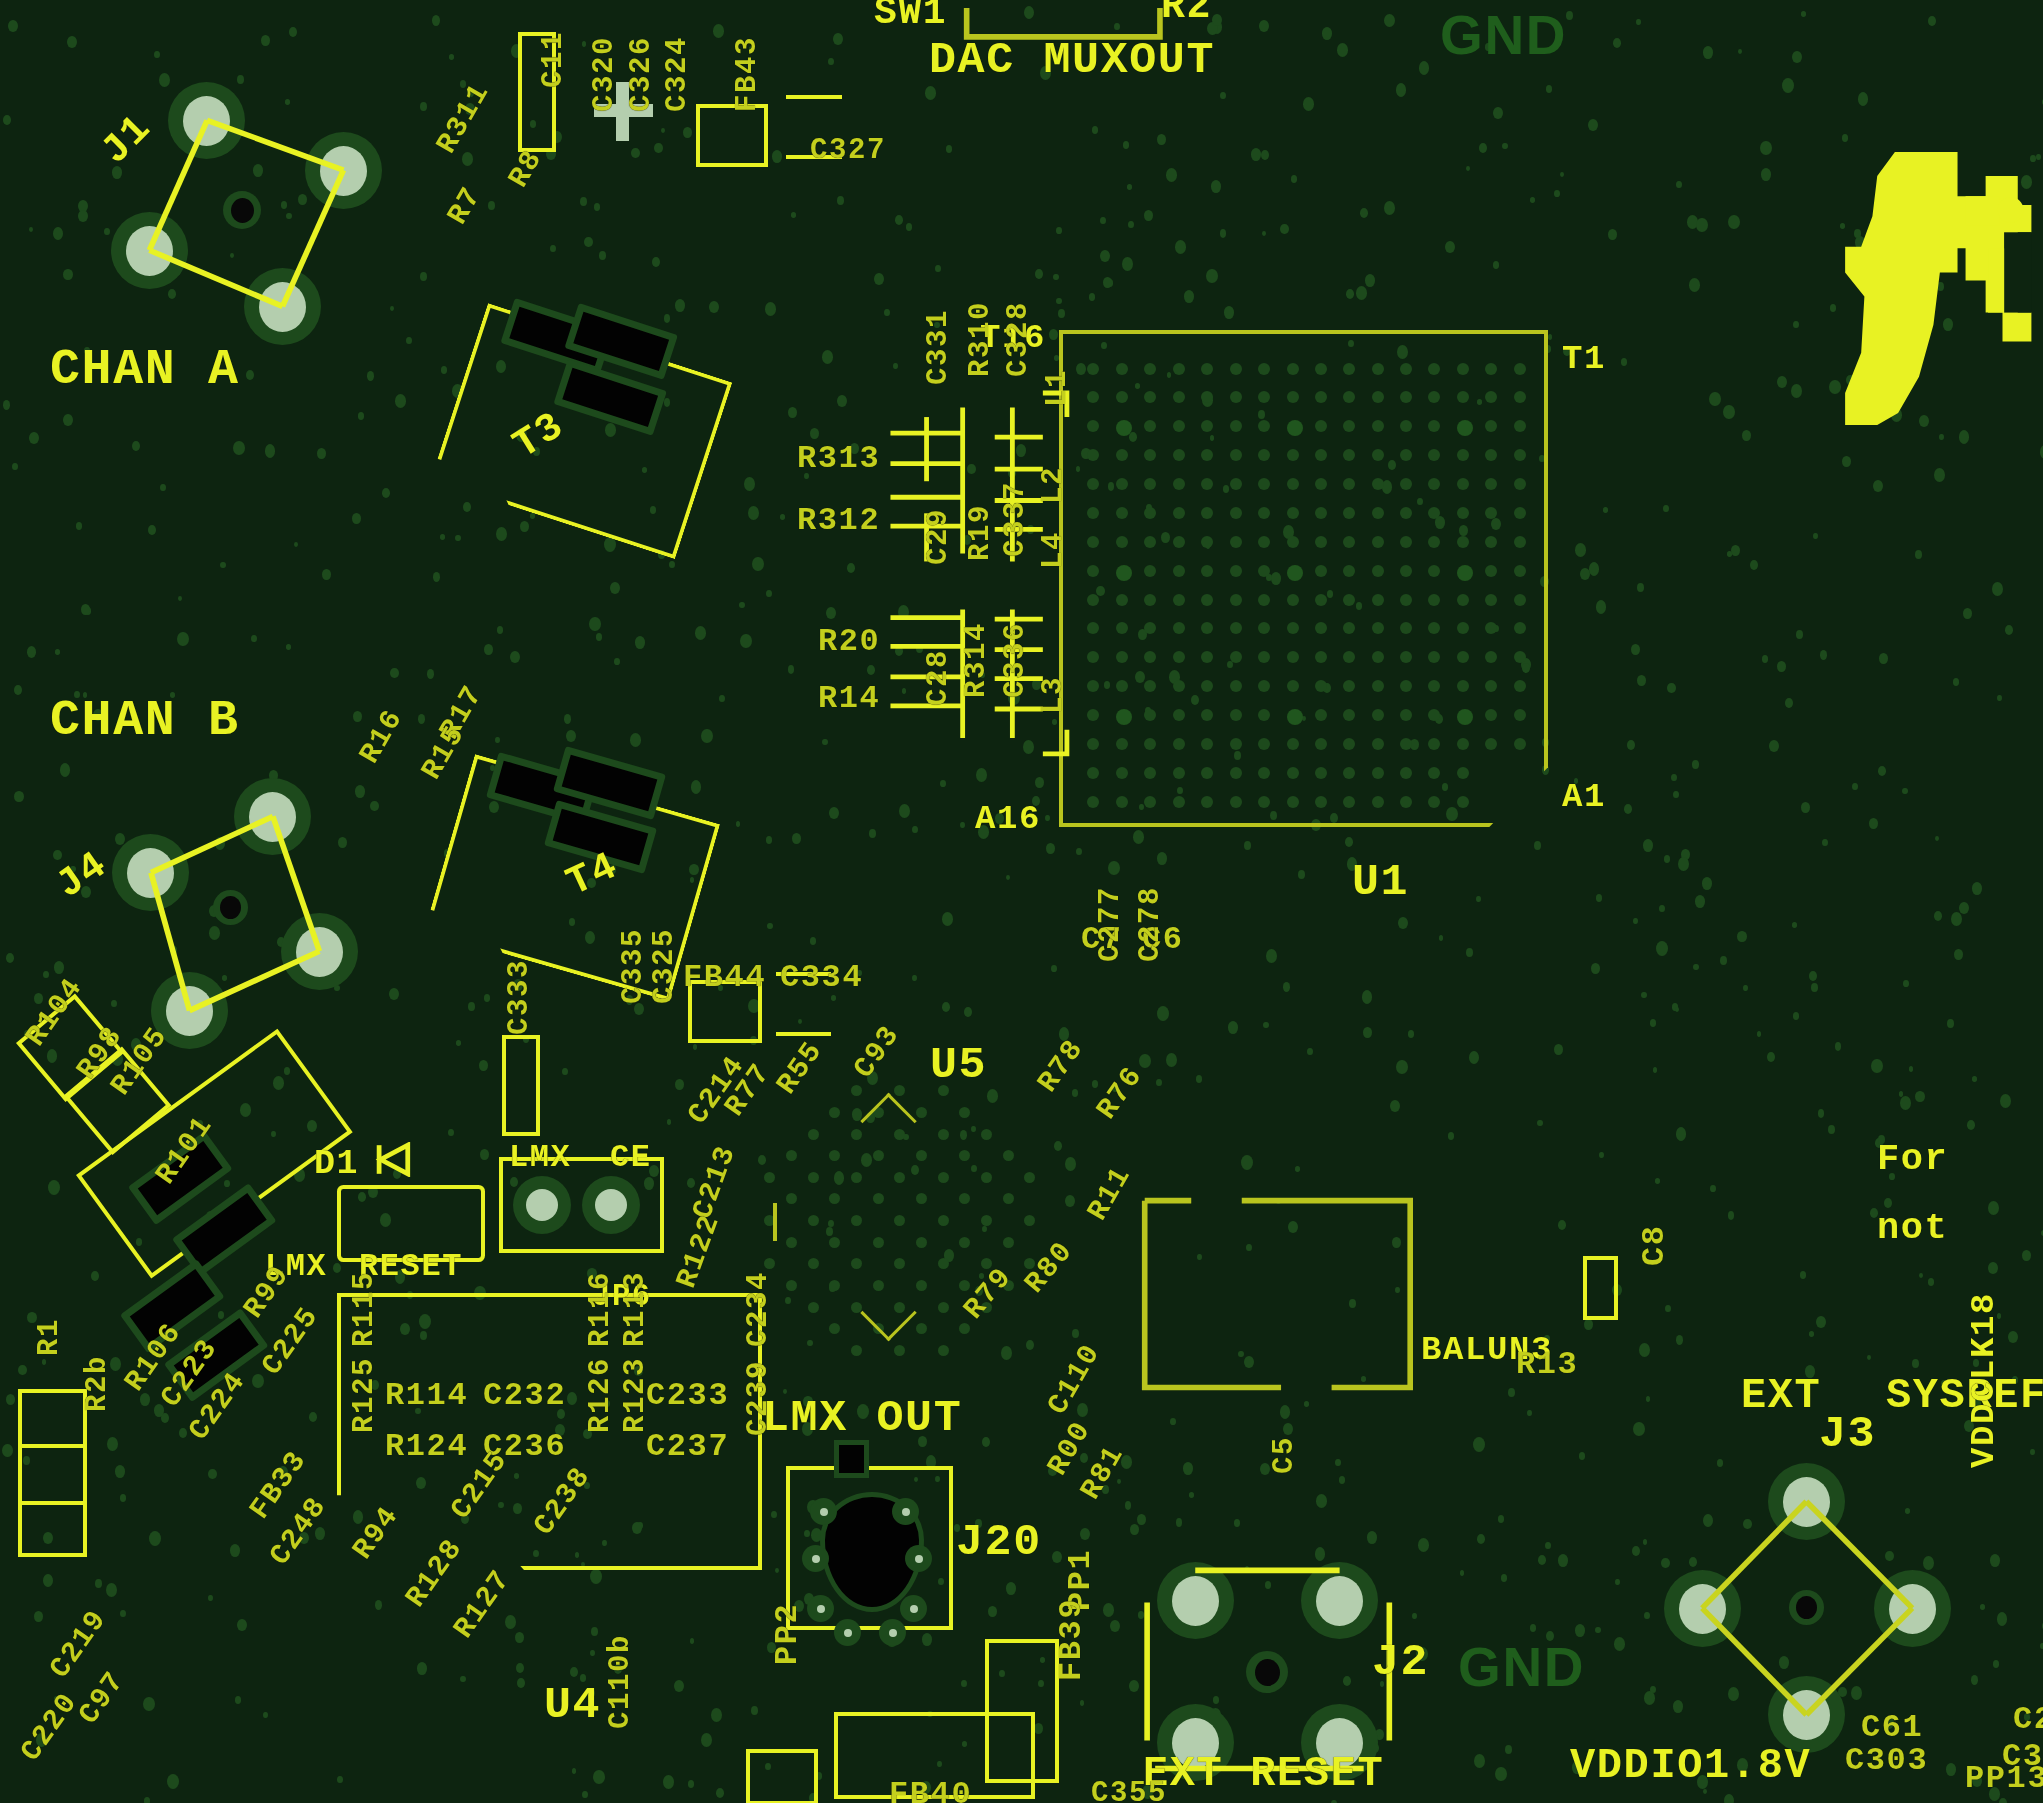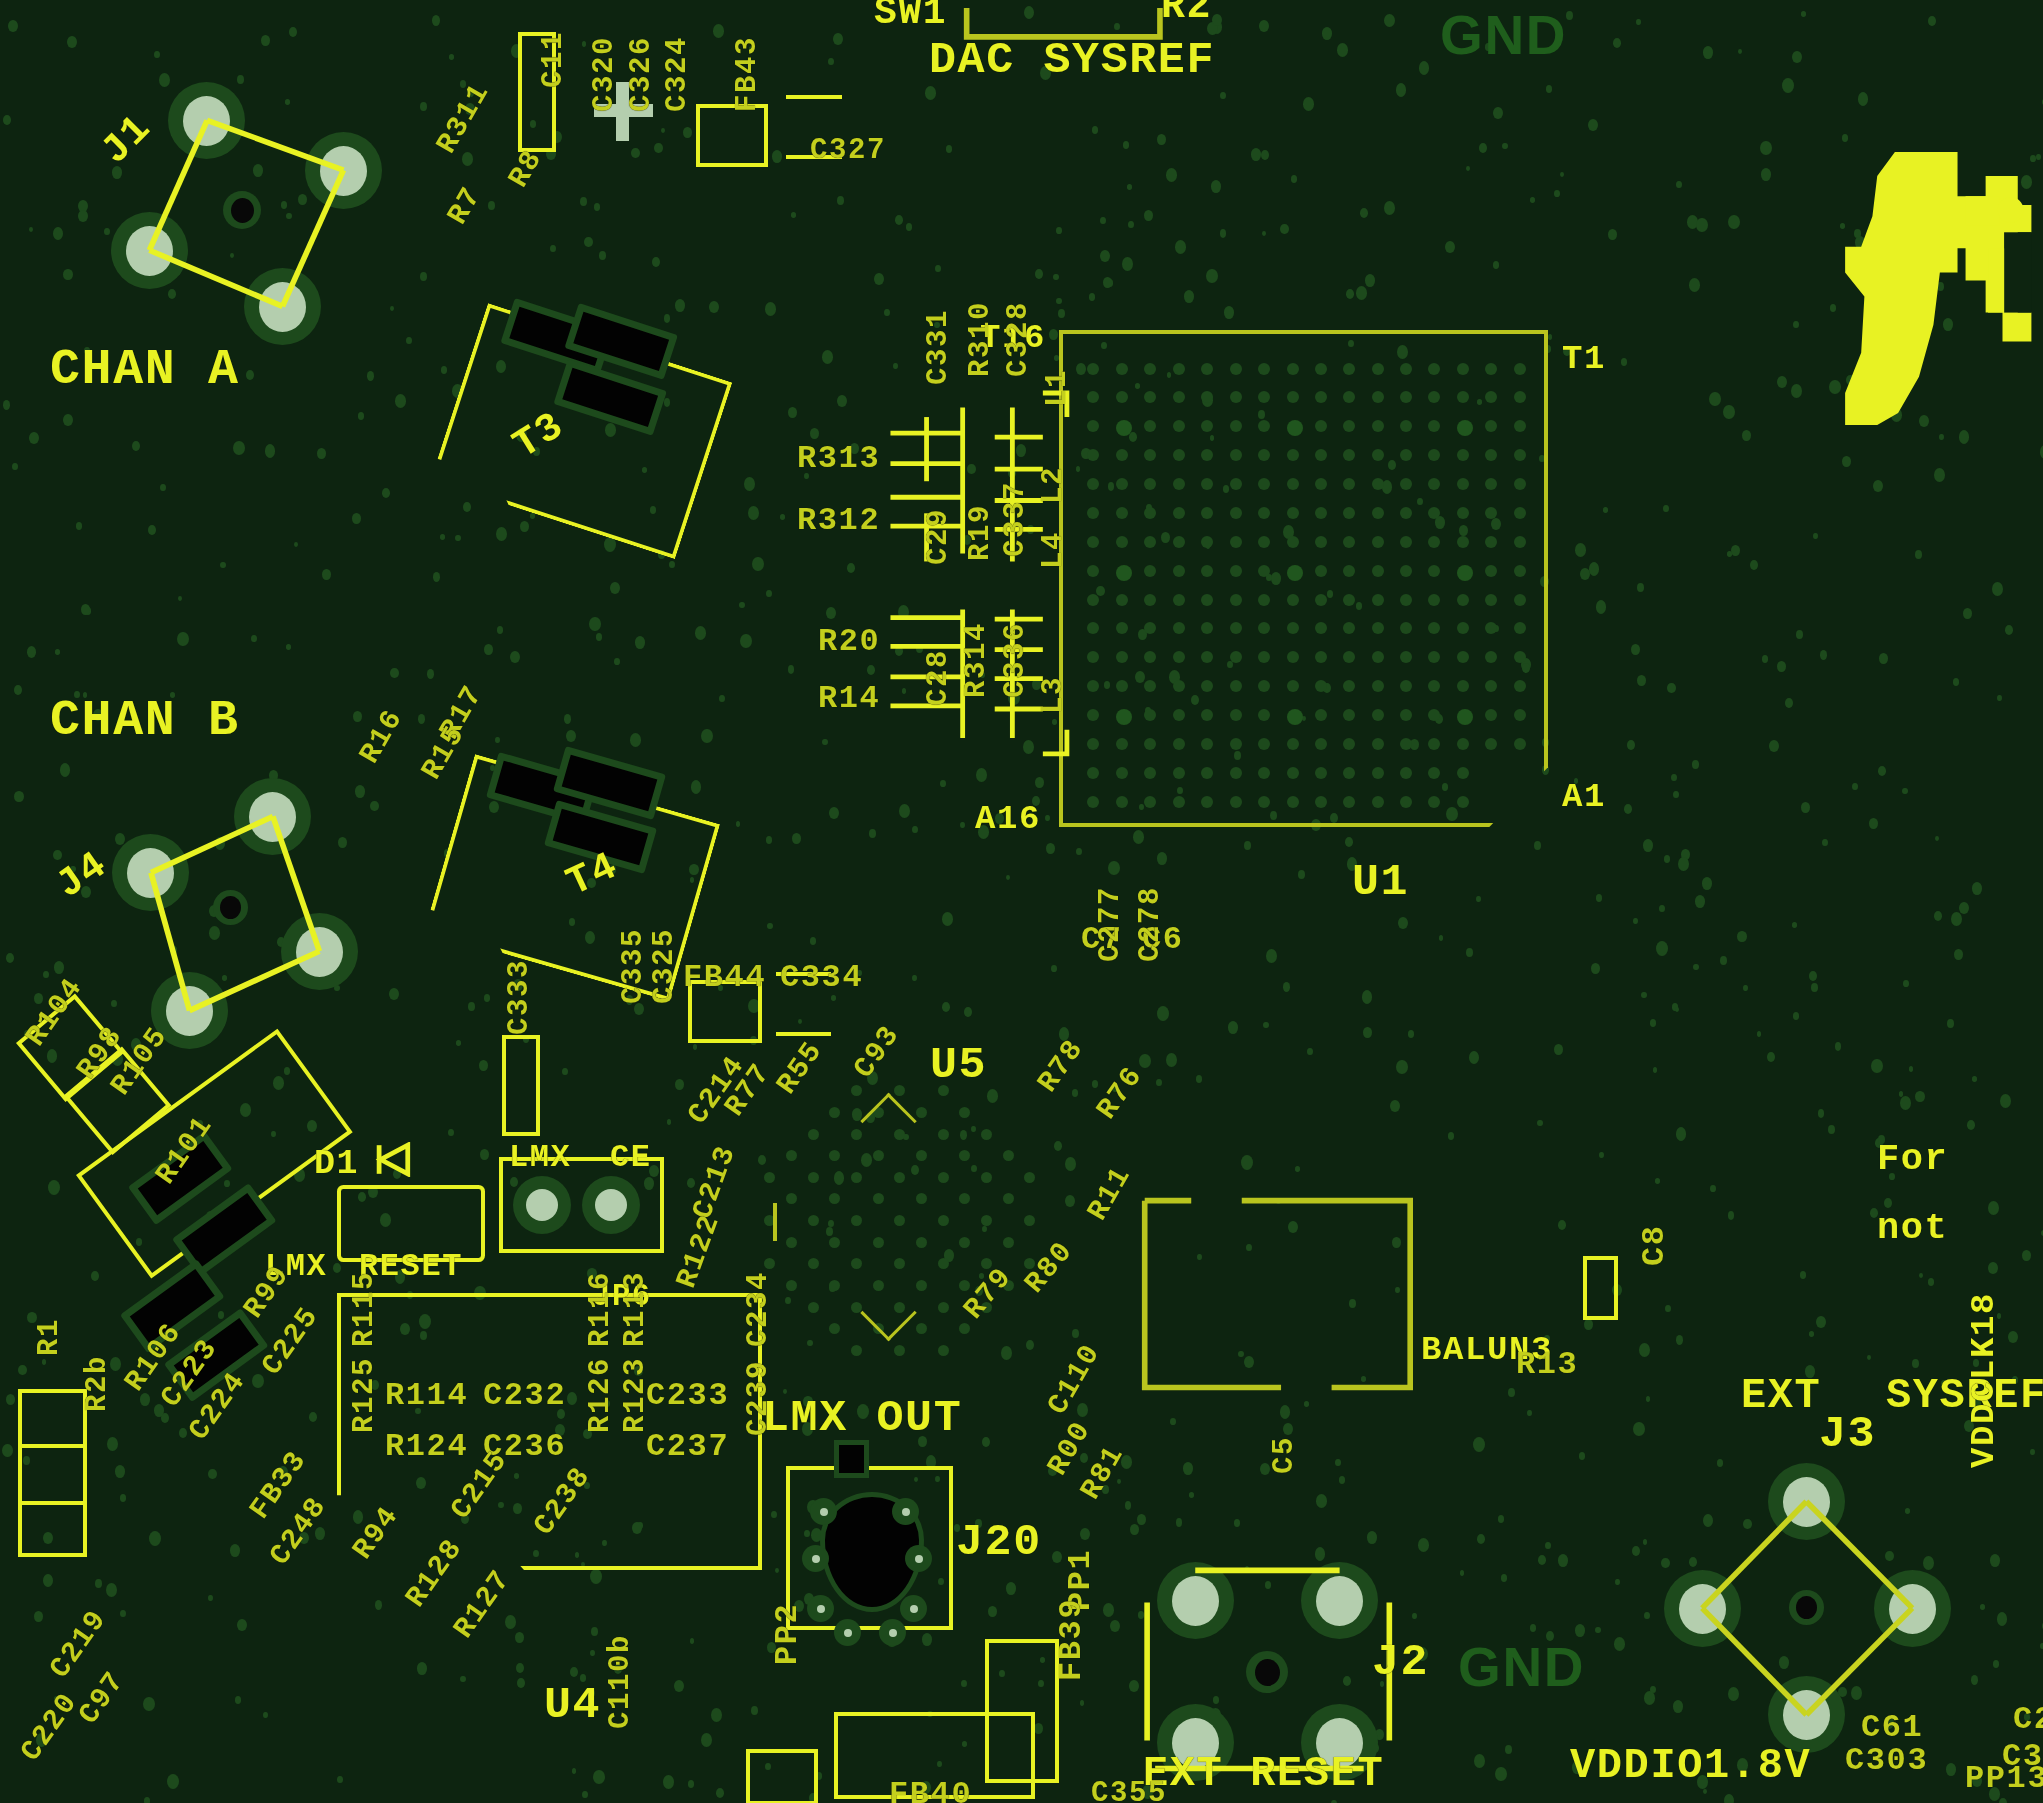--- a/index.html
+++ b/index.html
@@ -1522,21 +1522,21 @@
 
   <div class="box" style="left:834px;top:1712px;width:201px;height:87px;"></div>
   <div class="box" style="left:985px;top:1639px;width:74px;height:144px;"></div>
   <div class="box" style="left:746px;top:1749px;width:72px;height:56px;"></div>
 
   <div id="txt-net">
       <div class="gnd" style="left:1440px;top:8px;font-size:55px;">GND</div>
       <div class="gnd" style="left:1458px;top:1640px;font-size:55px;">GND</div>
     </div>
   <div id="txt-fn">
-      <div class="silk" style="left:929px;top:38px;font-size:45px;">DAC SYSREF</div>
+      <div class="silk" style="left:929px;top:38px;font-size:45px;">DAC MUXOUT</div>
       <div class="silk" style="left:874px;top:-6.4px;font-size:38px;">SW1</div>
       <div class="silk" style="left:50px;top:345px;font-size:50px;">CHAN A</div>
       <div class="silk" style="left:50px;top:696px;font-size:50px;">CHAN B</div>
       <div class="silk" style="left:265px;top:1251px;font-size:32px;">LMX</div>
       <div class="silk" style="left:359px;top:1251px;font-size:32px;">RESET</div>
       <div class="silk" style="left:509px;top:1142px;font-size:32px;">LMX</div>
       <div class="silk" style="left:610px;top:1142px;font-size:32px;">CE</div>
       <div class="silk" style="left:762px;top:1396px;font-size:45px;">LMX  OUT</div>
       <div class="silk" style="left:1421px;top:1333px;font-size:34px;">BALUN3</div>
       <div class="silk" style="left:1143px;top:1753px;font-size:42px;">EXT RESET</div>

